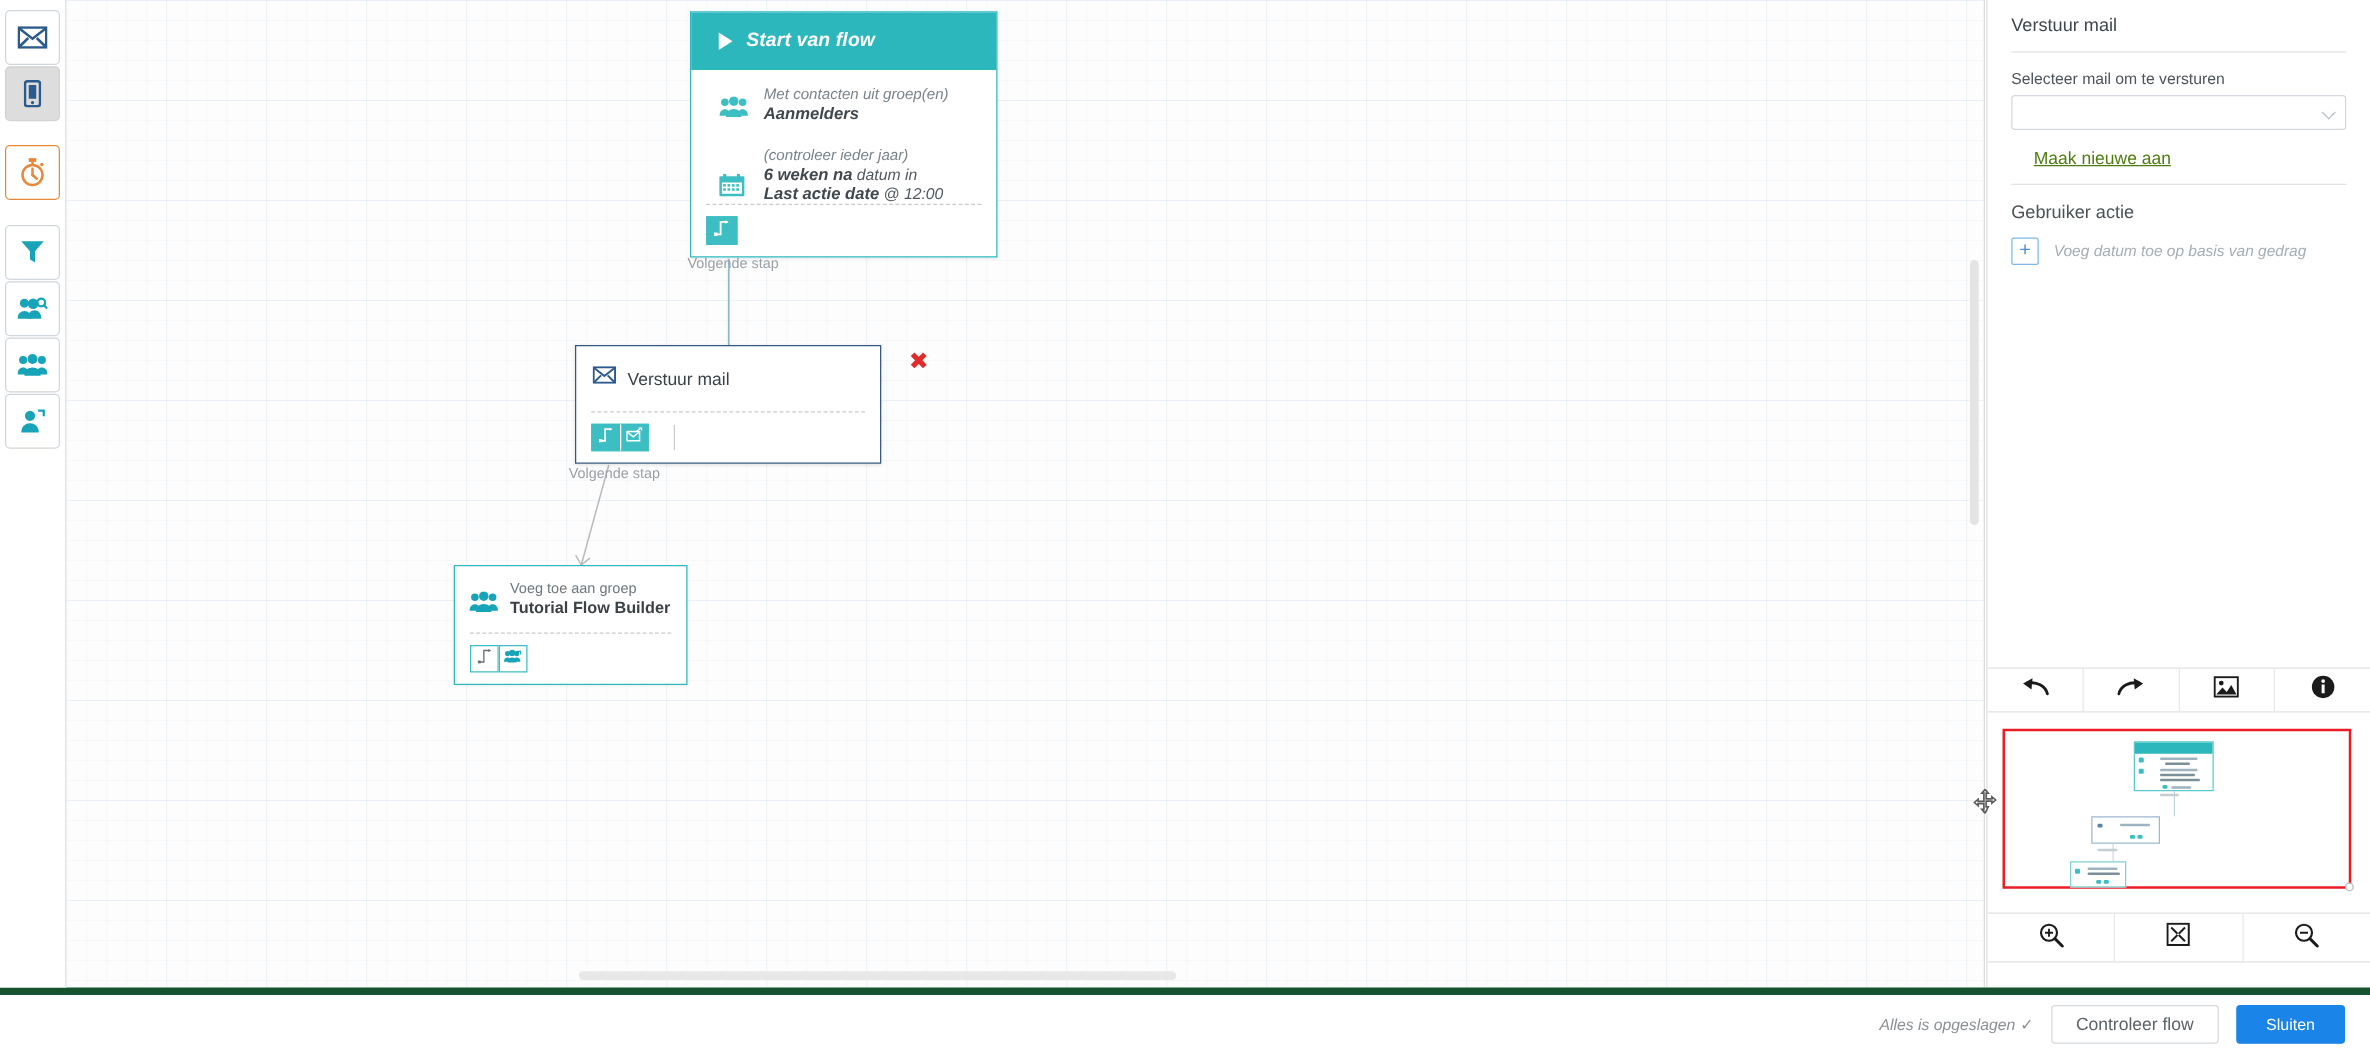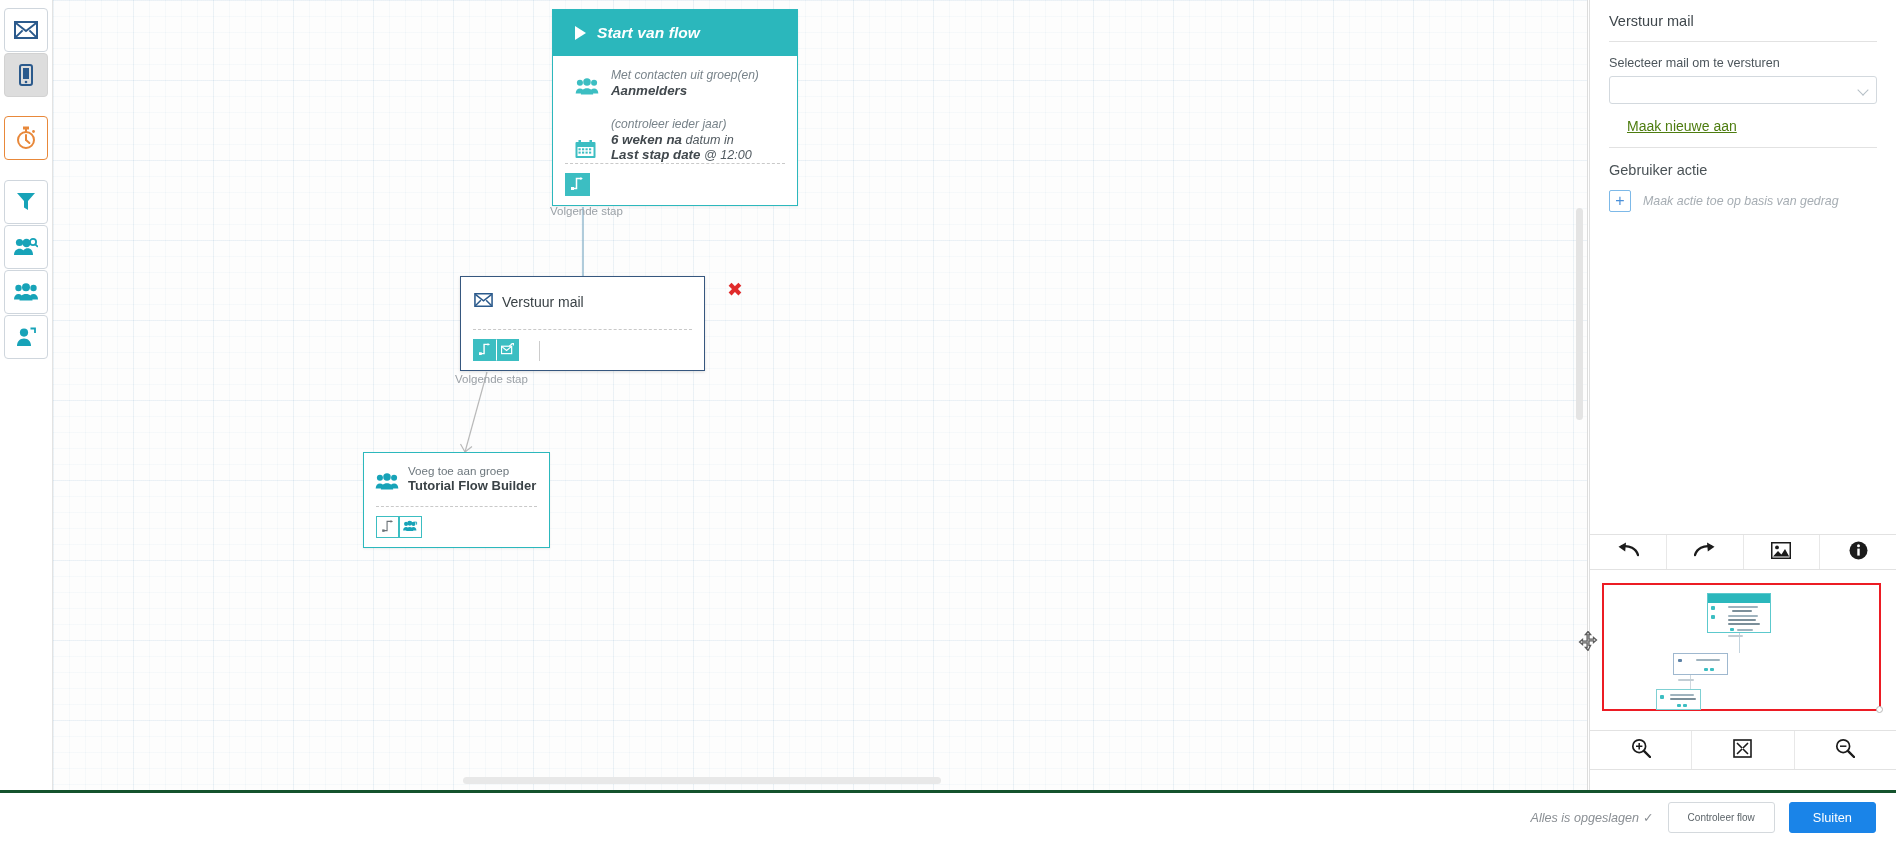--- a/index.html
+++ b/index.html
@@ -215,29 +215,29 @@
     position: absolute; left: 0; right: 0; top: 730px;
     height: 40px; display: flex;
     border-top: 1px solid #e2e2e2; border-bottom: 1px solid #e2e2e2;
   }
   .zoom-bar > div { flex: 1; display: flex; align-items: center; justify-content: center; }
   .zoom-bar > div + div { border-left: 1px solid #e8e8e8; }
 
   
   .bottombar {
     position: absolute; left: 0; bottom: 0; width: 1896px; height: 52px;
-    background: #ffffff; border-top: 3px solid #14532d;
+    background: #ffffff; border-top: 6px solid #14532d;
     display: flex; align-items: center; justify-content: flex-end;
     gap: 14px; padding-right: 20px;
   }
   .saved { font-size: 12.6px; color: #8a8f94; font-style: italic; }
   .saved .chk { font-style: normal; margin-left: 4px; color: #8a8f94; }
   .btn-outline {
     height: 31px; padding: 0 19px; border: 1px solid #d4d9dd; border-radius: 3px;
-    background: #ffffff; color: #5a6view; color: #5b6368; font-size: 10px;
+    background: #ffffff; color: #5a6view; color: #5b6368; font-size: 14px;
     display: flex; align-items: center;
   }
   .btn-primary {
     height: 31px; padding: 0 23px; border: 1px solid #1a84e8; border-radius: 3px;
     background: #1a84e8; color: #ffffff; font-size: 12.8px;
     display: flex; align-items: center;
   }
 </style>
 </head>
 <body>
@@ -376,21 +376,21 @@
                 <rect x="10.5" y="11.6" width="2.2" height="2"></rect>
                   <rect x="14" y="11.6" width="2.2" height="2"></rect>
               </g>
               <rect x="3.5" y="0" width="2.5" height="3.6" fill="#3cbec2"></rect>
               <rect x="14.5" y="0" width="2.5" height="3.6" fill="#3cbec2"></rect>
             </svg>
           </span>
           <span class="txt">
             <span class="sub">(controleer ieder jaar)</span><br>
             <span class="strong">6 weken na</span><span> datum in</span><br>
-            <span class="strong">Last stap date</span><span> @ 12:00</span>
+            <span class="strong">Last actie date</span><span> @ 12:00</span>
           </span>
         </div>
       </div>
 
       <div class="node-foot">
         <span class="btn-grp">
           <span class="nbtn lg">
             <span>
               <svg width="13" height="13" viewBox="0 0 13 13">
                 <path d="M1.5 11.5h4v-10h5.5" fill="none" stroke="#fff" stroke-width="1.5"></path>
@@ -499,21 +499,21 @@
       <div class="select-box">
         <span class="chev"></span>
       </div>
 
       <a class="link" href="#">Maak nieuwe aan</a>
       <div class="hr"></div>
 
       <div class="section-title">Gebruiker actie</div>
       <div class="act-row">
         <span class="plus-btn">+</span>
-        <span class="act-hint">Maak actie toe op basis van gedrag</span>
+        <span class="act-hint">Voeg datum toe op basis van gedrag</span>
       </div>
     </div>
 
     <div class="mini-toolbar">
       <div>
         <span>
           <svg width="22" height="16" viewBox="0 0 22 16">
             <path d="M21 13C19 6.5 12.5 3.2 5 4.4" fill="none" stroke="#1b1b1b" stroke-width="2.4" stroke-linecap="round"></path>
             <path d="M1.5 4.8L9 0.6 8.2 9.6z" fill="#1b1b1b"></path>
           </svg>

